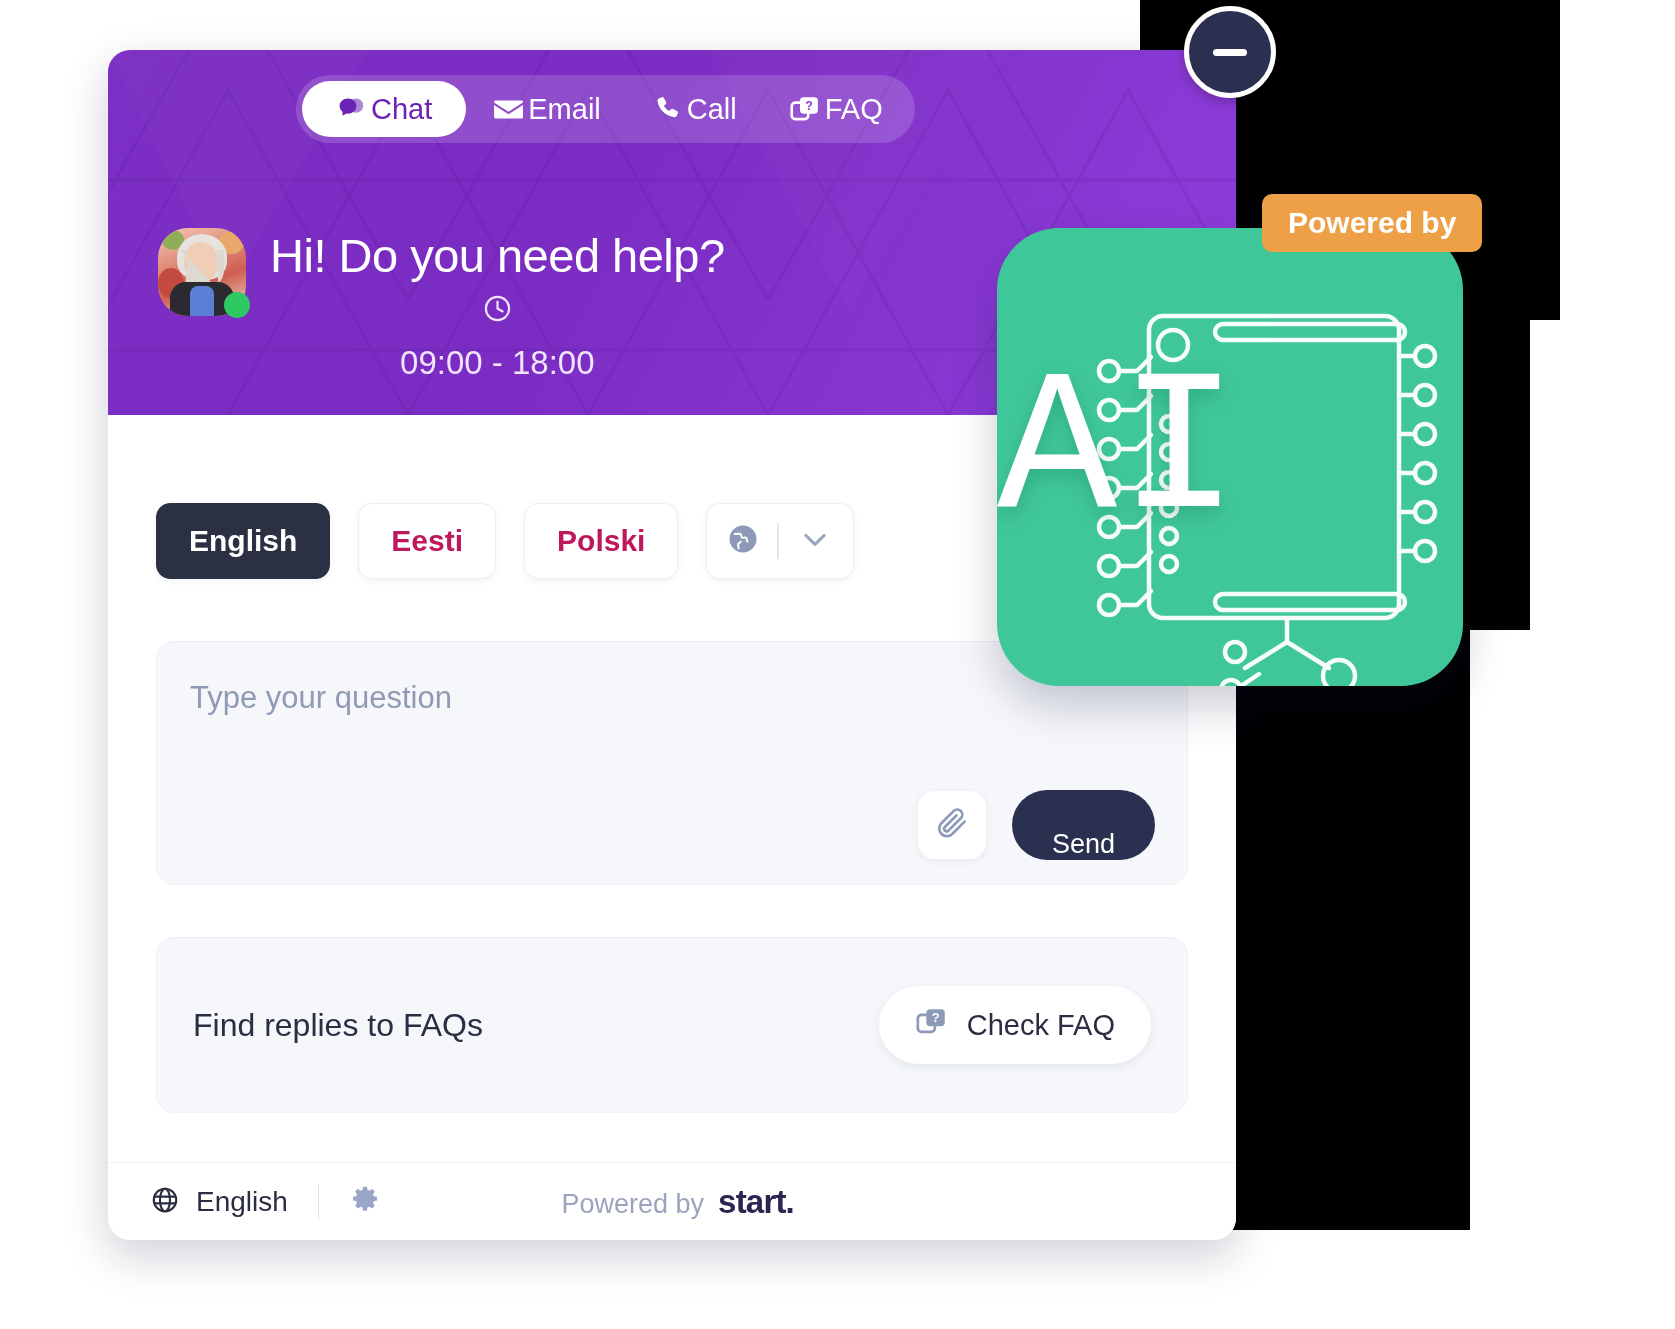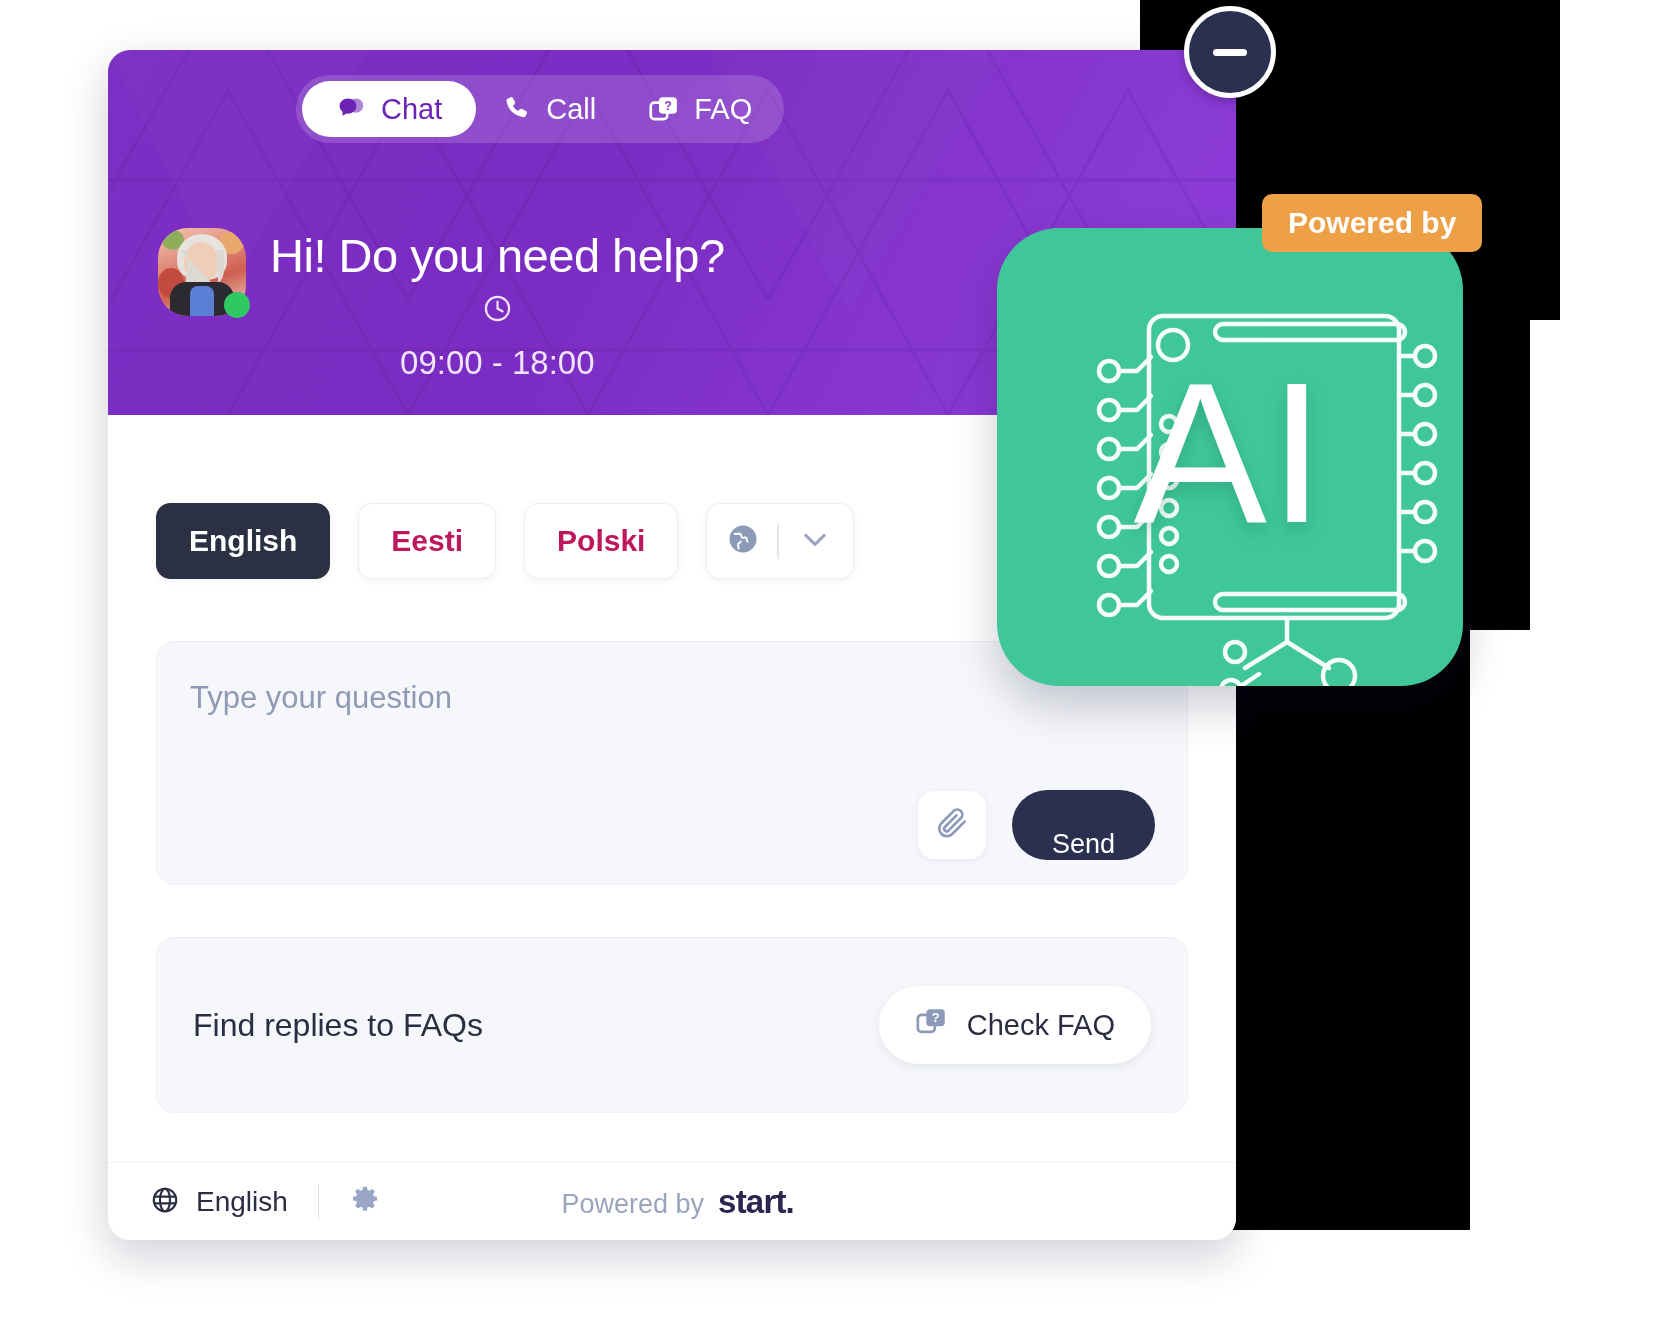--- a/index.html
+++ b/index.html
@@ -67,21 +67,21 @@
     left: 188px; top: 25px;
     display: flex; align-items: center;
     height: 68px;
     background: rgba(255,255,255,0.16);
     border-radius: 34px;
     padding: 0 6px;
     z-index: 3;
   }
   .tab {
     display: flex; align-items: center;
-    gap: 13px;
+    gap: 3px;
     height: 56px;
     padding: 0 26px;
     border-radius: 28px;
     color: #ffffff;
     font-size: 29px;
     cursor: pointer;
     white-space: nowrap;
   }
   .tab.active {
     background: #ffffff;
@@ -336,26 +336,26 @@
     background: #3fc79a;
     z-index: 18;
     overflow: hidden;
     box-shadow: 0 20px 44px rgba(20,18,60,0.22);
   }
   .ai-card svg { position: absolute; inset: 0; width: 100%; height: 100%; }
   .ai-text {
     position: absolute;
     left: 0; right: 0; top: 50%;
     transform: translateY(-52%);
-    text-align: center;
+    text-align: left;
     color: #ffffff;
     font-size: 200px;
     font-weight: 400;
     letter-spacing: 2px;
-    font-family: Liberation Sans, sans-serif;
+    font-family: Liberation Mono, monospace;
     text-shadow: 0 8px 18px rgba(0,80,50,0.22);
     line-height: 1;
   }
 </style>
 </head>
 <body>
 
 <div class="backdrop-black-1"></div>
 <div class="backdrop-black-2"></div>
 <div class="backdrop-black-3"></div>
@@ -389,20 +389,29 @@
       <div class="tab active">
         <span class="ticon">
           <svg width="32" height="32" viewBox="0 0 24 24" fill="#6c22b4">
             <circle cx="15" cy="9.5" r="5.4" opacity="0.55"></circle>
             <path d="M9 4.2c-3.5 0-6.3 2.5-6.3 5.6 0 1.7.85 3.2 2.2 4.2v3.1l3-1.7c.36.06.73.1 1.1.1 3.5 0 6.3-2.5 6.3-5.7S12.5 4.2 9 4.2z"></path>
           </svg>
         </span>
         <span>Chat</span>
       </div>
 
+      <div class="tab">
+        <span class="ticon">
+          <svg width="33" height="33" viewBox="0 0 24 24" fill="#ffffff">
+            <path d="M2.5 5.5h19c.55 0 1 .45 1 1v.4L12 13.6 1.5 6.9v-.4c0-.55.45-1 1-1z"></path>
+            <path d="M1.5 8.8v8.7c0 .55.45 1 1 1h19c.55 0 1-.45 1-1V8.8L12 15.4 1.5 8.8z"></path>
+          </svg>
+        </span>
+        <span>Email</span>
+      </div>
 
       <div class="tab">
         <span class="ticon">
           <svg width="31" height="31" viewBox="0 0 24 24" fill="#ffffff">
             <path d="M6.6 2.4c.7-.3 1.5 0 1.85.68l1.6 3.1c.33.64.16 1.42-.4 1.86l-1.2.95c.8 1.9 2.3 3.4 4.2 4.2l.95-1.2c.44-.56 1.22-.73 1.86-.4l3.1 1.6c.68.35.98 1.15.68 1.85l-.8 1.85c-.3.7-1 1.12-1.75 1.03C9.6 17.2 4.4 12 3.5 5.3c-.1-.76.33-1.46 1.03-1.76l2.07-.9z"></path>
           </svg>
         </span>
         <span>Call</span>
       </div>
 

